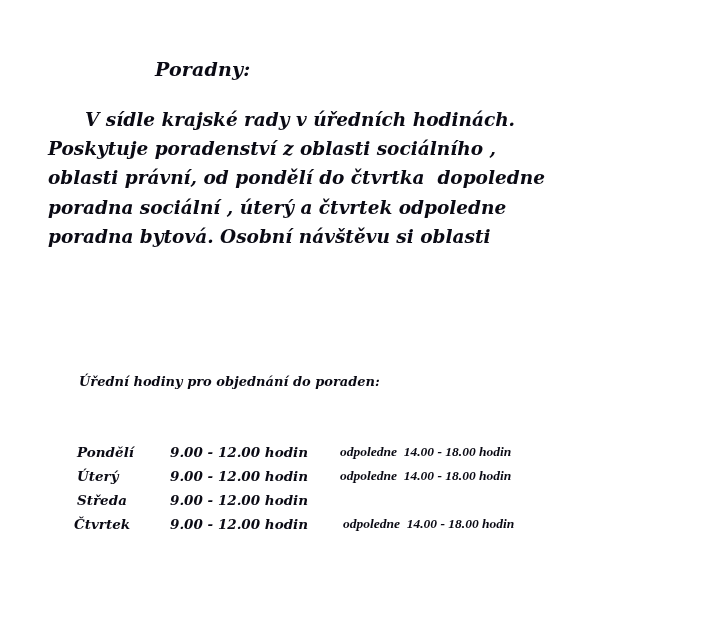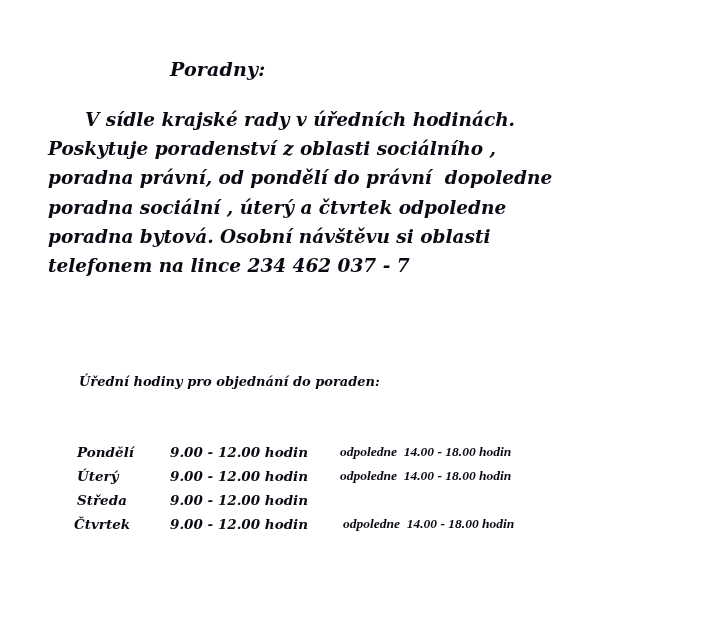--- a/index.html
+++ b/index.html
@@ -2,21 +2,21 @@
 <html><head>
 <meta charset="utf-8">
 <style>
   html, body { margin: 0; padding: 0; background: #ffffff; }
   body {
     width: 717px; height: 629px; position: relative; overflow: hidden;
     font-family: "DejaVu Serif", "Liberation Serif", serif;
     font-weight: bold; font-style: italic; color: #0a0a14;
   }
   .title {
-    position: absolute; left: 170px; top: 58px;
+    position: absolute; left: 155px; top: 58px;
     font-size: 19px; letter-spacing: 0.2px;
   }
   .para {
     position: absolute; left: 48px; top: 105px; width: 660px;
     font-size: 18.5px; line-height: 29.2px;
   }
   .para .line { display: block; white-space: pre; }
   .para .line.first { padding-left: 37px; }
   .subhead {
     position: absolute; left: 79px; top: 374px;
@@ -35,24 +35,23 @@
   .row.thu .pm { left: 343px; }
 </style>
 </head>
 <body>
 
 <div class="title">Poradny:</div>
 
 <div class="para">
   <span class="line first">V sídle krajské rady v úředních hodinách.</span>
   <span class="line">Poskytuje poradenství z oblasti sociálního ,</span>
-  <span class="line">poradna právní, od pondělí do právní  dopoledne</span>
+  <span class="line">oblasti právní, od pondělí do čtvrtka  dopoledne</span>
   <span class="line">poradna sociální , úterý a čtvrtek odpoledne</span>
   <span class="line">poradna bytová. Osobní návštěvu si oblasti</span>
-  <span class="line">telefonem na lince 234 462 037 - 7</span>
 </div>
 
 <div class="subhead">Úřední hodiny pro objednání do poraden:</div>
 
 <div class="hours">
   <div class="row">
     <span class="day">Pondělí</span>
     <span class="am">9.00 - 12.00 hodin</span>
     <span class="pm">odpoledne  14.00 - 18.00 hodin</span>
   </div>

